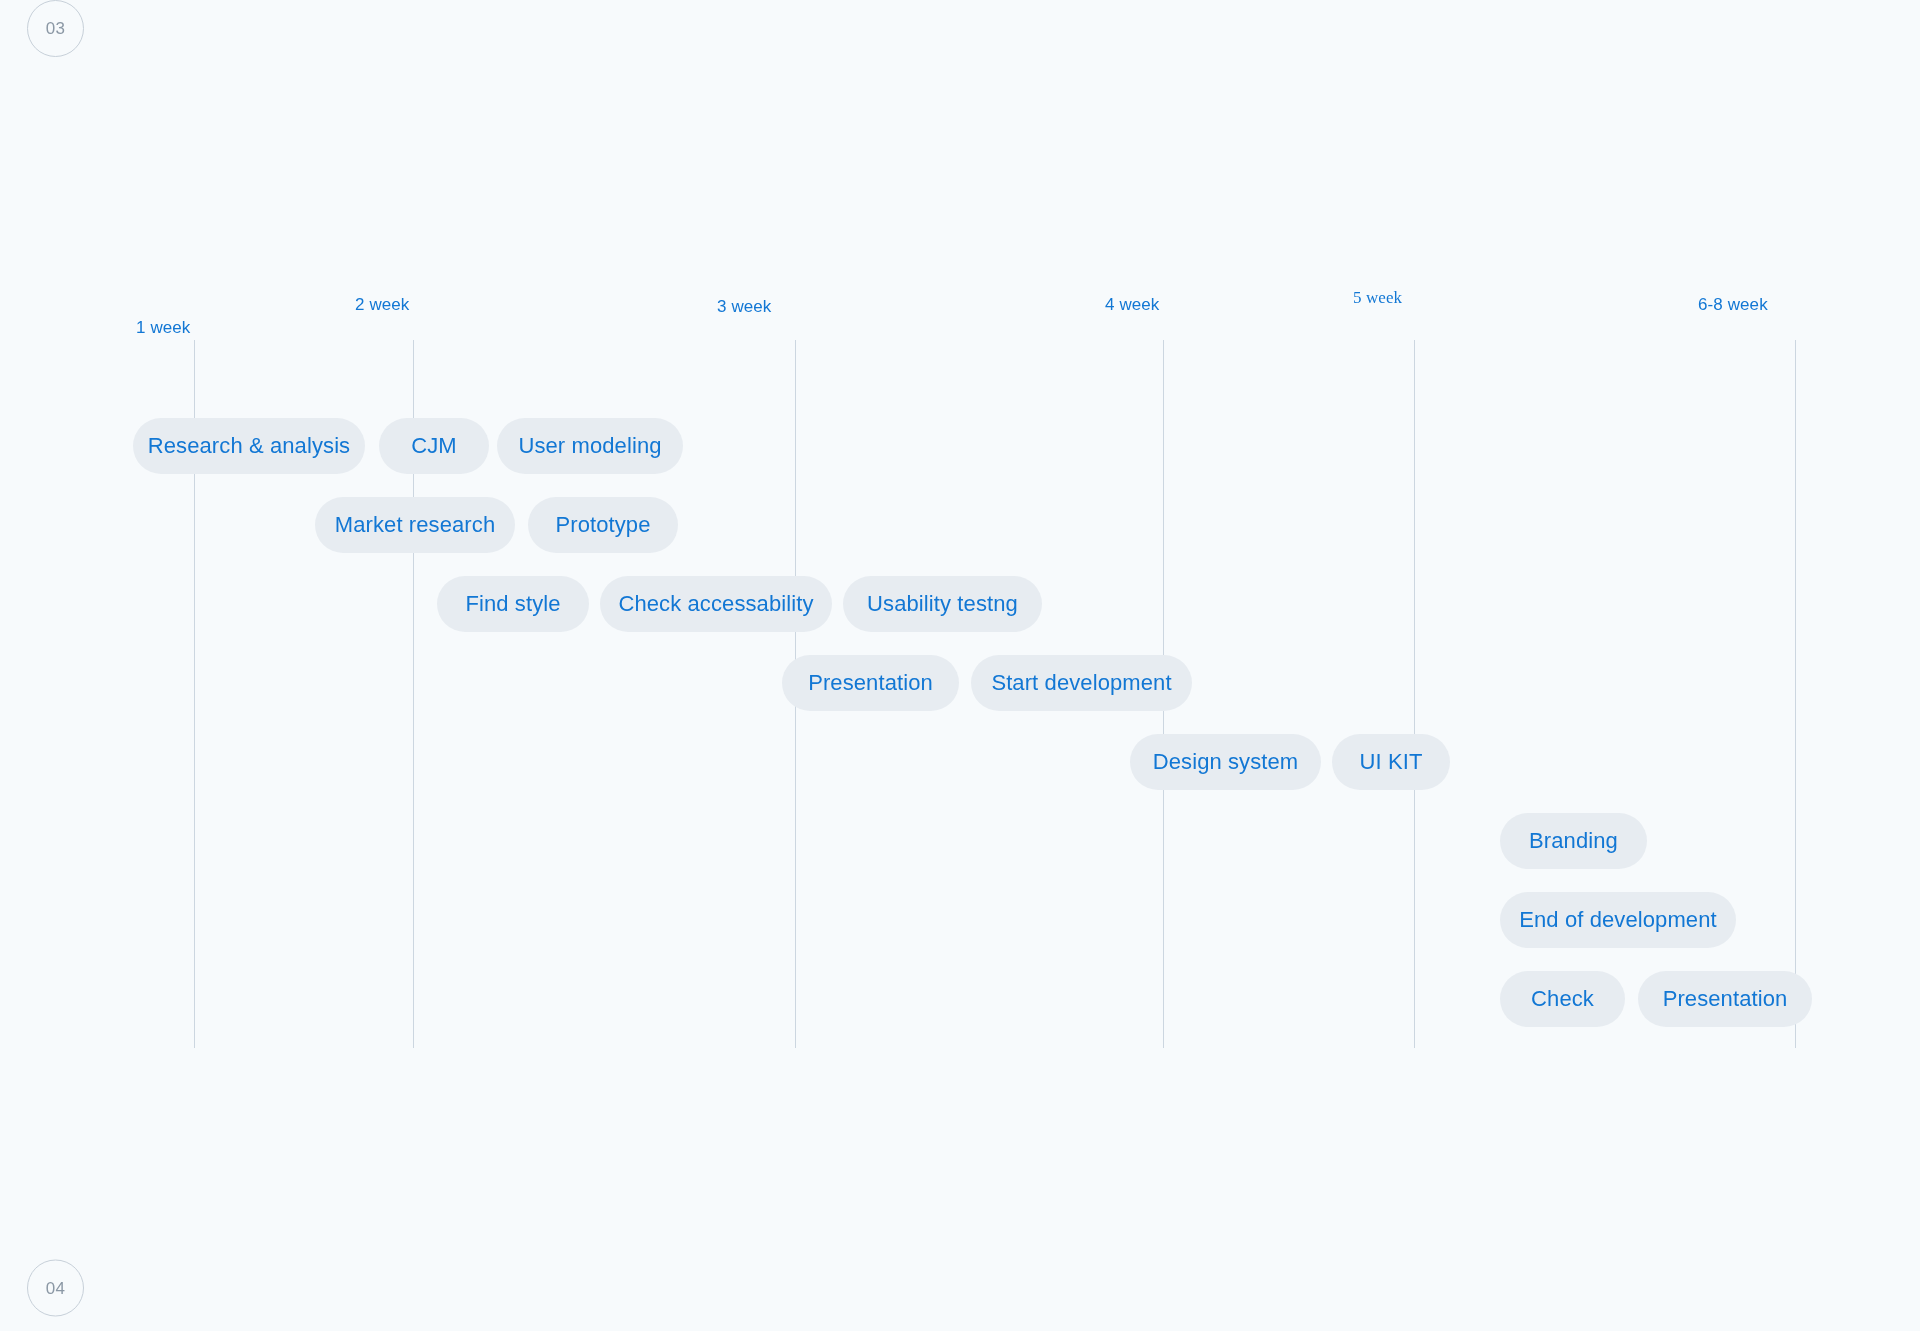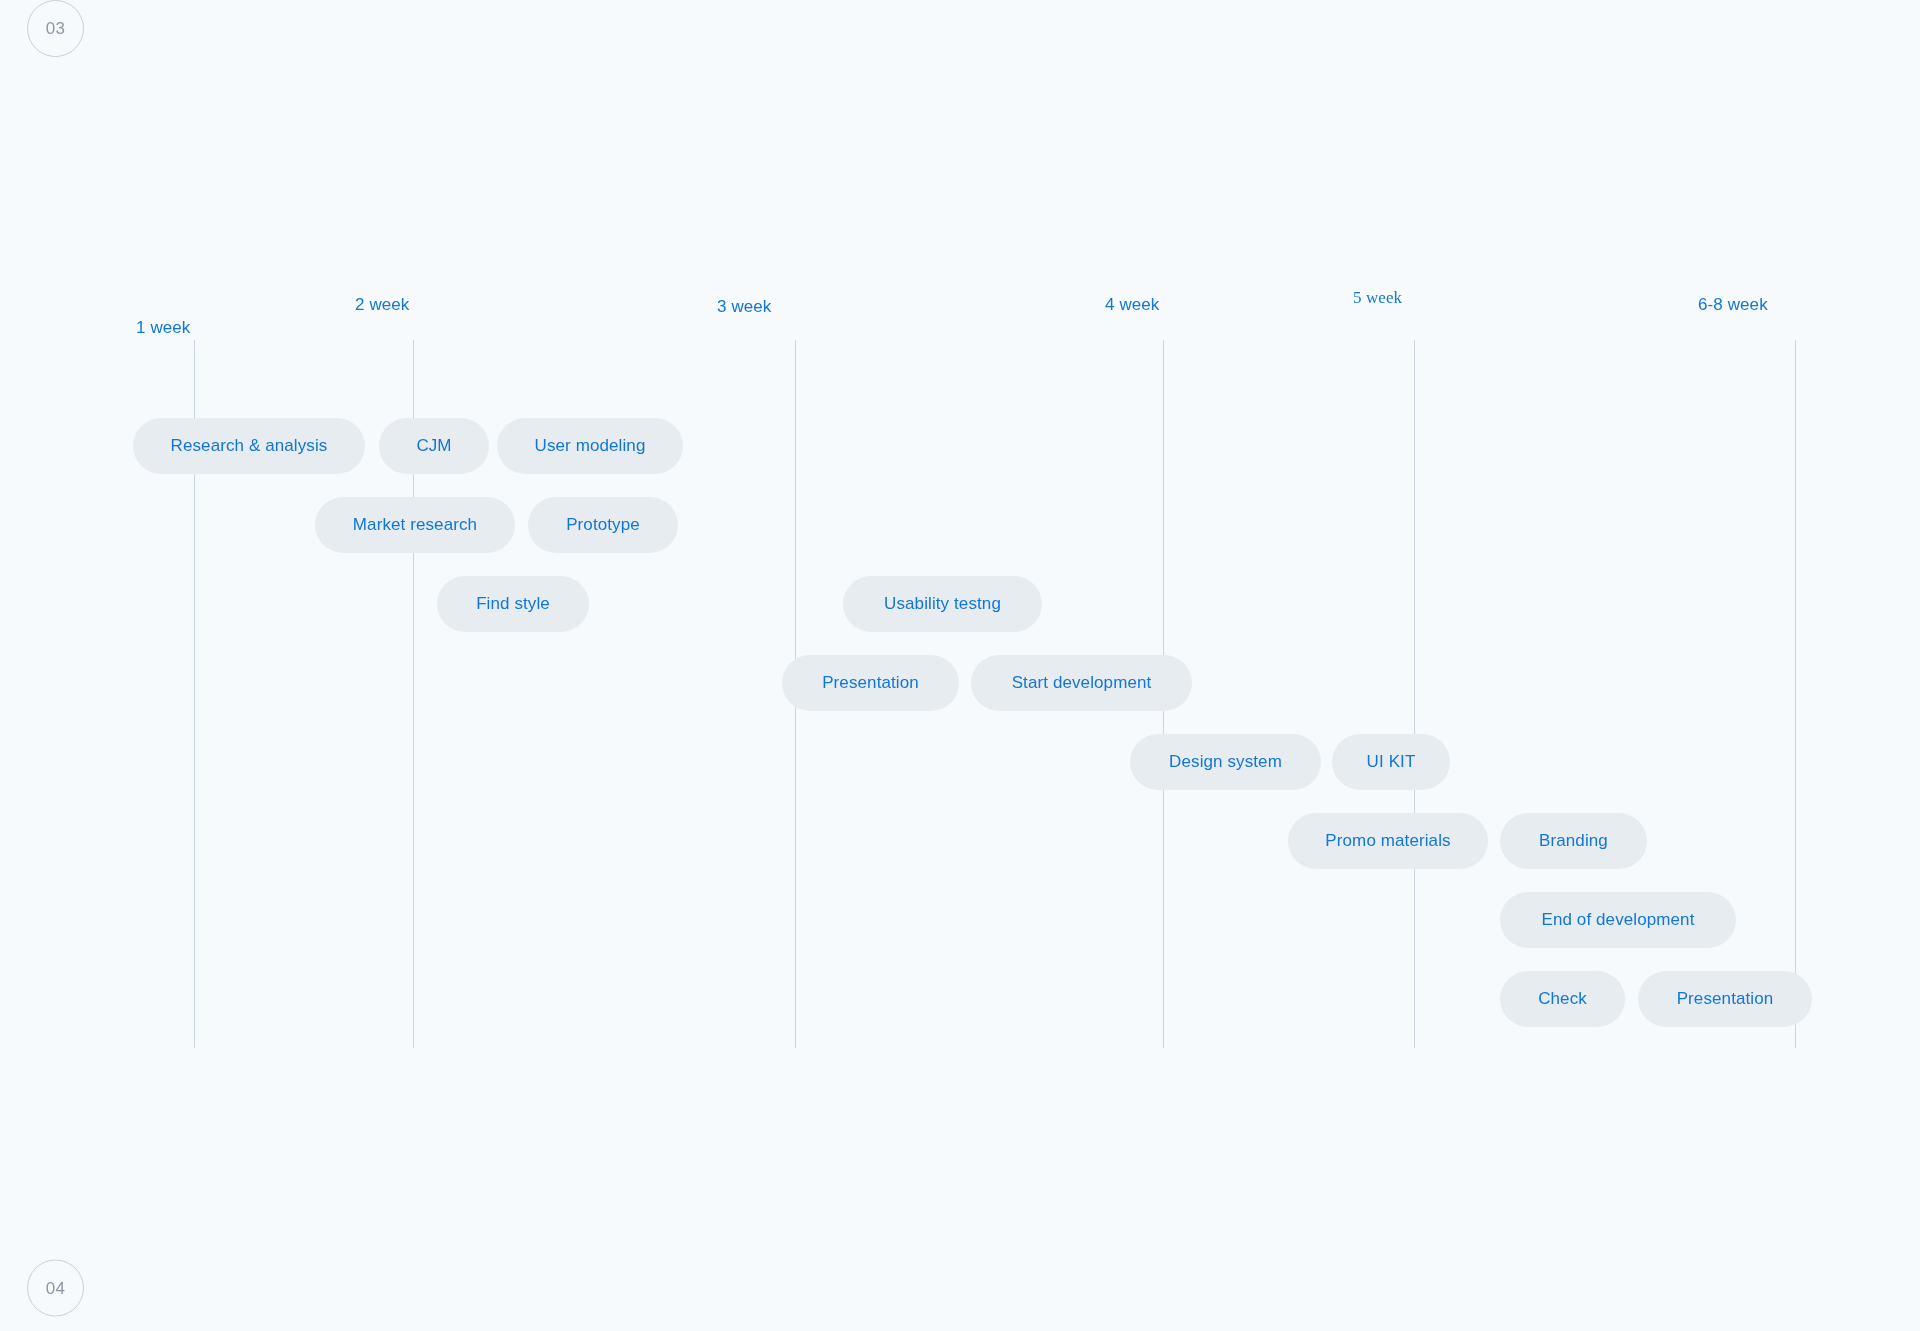--- a/index.html
+++ b/index.html
@@ -70,21 +70,21 @@
     white-space: nowrap;
     transform: translateY(-100%);
   }
 
   .task-pill {
     position: absolute;
     height: 56px;
     border-radius: 30px;
     background: #e7ecf1;
     color: #1277d4;
-    font-size: 17px;
+    font-size: 22px;
     letter-spacing: .1px;
     display: flex;
     align-items: center;
     justify-content: center;
     white-space: nowrap;
     padding: 0 24px;
   }
 </style>
 </head>
 <body>
@@ -105,26 +105,26 @@
     <div class="week-label" style="left: 717px; top: 317px;">3 week</div>
     <div class="week-label" style="left: 1105px; top: 315px;">4 week</div>
     <div class="week-label" style="left: 1353px; top: 308px; font-family: Liberation Serif, serif;">5 week</div>
     <div class="week-label" style="left: 1698px; top: 315px;">6-8 week</div>
     <div class="task-pill" style="left: 133px; top: 418px; width: 232px;">Research &amp; analysis</div>
     <div class="task-pill" style="left: 379px; top: 418px; width: 110px;">CJM</div>
     <div class="task-pill" style="left: 497px; top: 418px; width: 186px;">User modeling</div>
     <div class="task-pill" style="left: 315px; top: 497px; width: 200px;">Market research</div>
     <div class="task-pill" style="left: 528px; top: 497px; width: 150px;">Prototype</div>
     <div class="task-pill" style="left: 437px; top: 576px; width: 152px;">Find style</div>
+    <div class="task-pill" style="left: 600px; top: 576px; width: 232px;">Check accessability</div>
     <div class="task-pill" style="left: 843px; top: 576px; width: 199px;">Usability testng</div>
     <div class="task-pill" style="left: 782px; top: 655px; width: 177px;">Presentation</div>
     <div class="task-pill" style="left: 971px; top: 655px; width: 221px;">Start development</div>
     <div class="task-pill" style="left: 1130px; top: 734px; width: 191px;">Design system</div>
     <div class="task-pill" style="left: 1332px; top: 734px; width: 118px;">UI KIT</div>
-    <div class="task-pill" style="left: 1288px; top: 813px; width: 200px;">Promo materials</div>
     <div class="task-pill" style="left: 1500px; top: 813px; width: 147px;">Branding</div>
     <div class="task-pill" style="left: 1500px; top: 892px; width: 236px;">End of development</div>
     <div class="task-pill" style="left: 1500px; top: 971px; width: 125px;">Check</div>
     <div class="task-pill" style="left: 1638px; top: 971px; width: 174px;">Presentation</div>
   </div>
 
 <div class="section-chip-row bottom">
   <div class="chip-num">04</div>
 </div>
 

